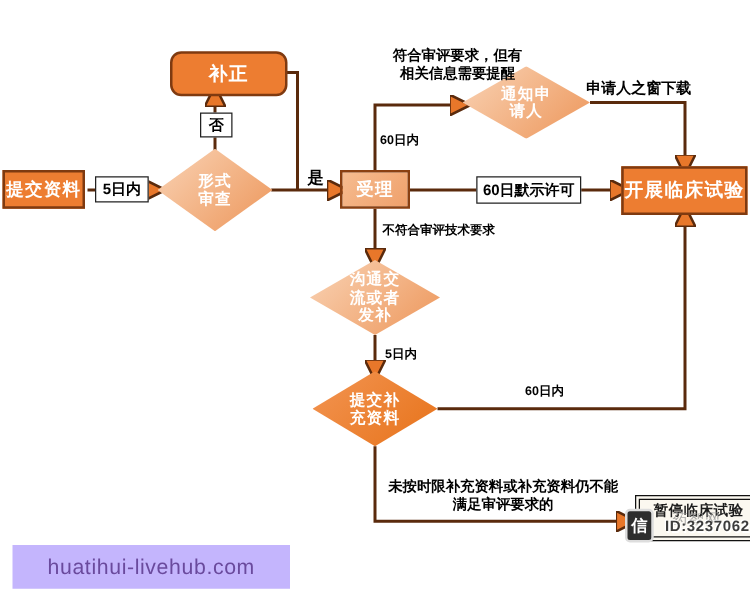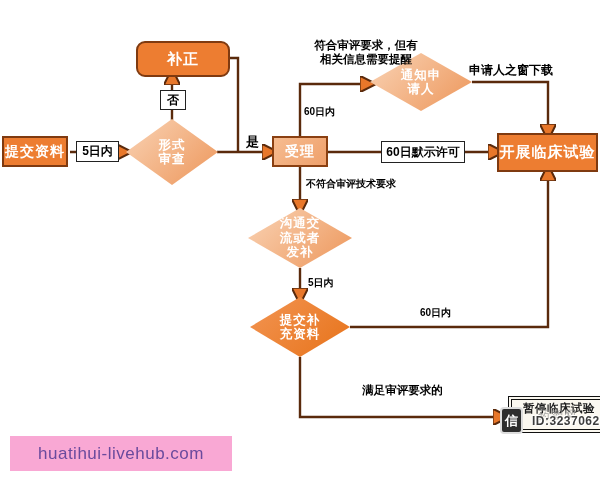--- a/index.html
+++ b/index.html
@@ -41,21 +41,21 @@
   .stamp-id{position:absolute;bottom:1px;left:20px;font-size:12px;font-weight:bold;color:#3d3d3d;
     text-shadow:1px 1px 0 #fff,-1px -1px 0 #fff;z-index:4;letter-spacing:0.5px;}
   .stamp-logo{
     position:absolute;left:-12px;top:7px;width:19px;height:23px;
     background:#2e2e2e;border:2px solid #ddd;border-radius:4px;
     display:flex;align-items:center;justify-content:center;
     color:#fff;font-size:13px;font-weight:bold;z-index:5;
   }
   .site-bar{
     position:absolute;left:10px;top:436px;width:222px;height:35px;
-    background:#f9a8d4;display:flex;align-items:center;justify-content:center;
+    background:#c4b5fd;display:flex;align-items:center;justify-content:center;
     z-index:2;
   }
   .site-bar span{color:#6A4A9D;font-size:17px;letter-spacing:0.5px;}
 </style>
 </head>
 <body>
 
 <div id="canvas">
 
   <svg id="wires" width="600" height="480">
@@ -139,20 +139,21 @@
 
   <div class="lbl" style="left:304px;top:105px;">60日内</div>
 
   <div class="lbl" style="left:306px;top:177px;">不符合审评技术要求</div>
 
   <div class="lbl" style="left:308px;top:276px;">5日内</div>
 
   <div class="lbl" style="left:420px;top:306px;">60日内</div>
 
   <div class="lbl multi" style="left:305px;top:384px;width:195px;">
+    <div>未按时限补充资料或补充资料仍不能</div>
     <div>满足审评要求的</div>
   </div>
 
   <div class="node stamp" style="left:508px;top:396px;width:96px;height:37px;">
     <div class="stamp-label">暂停临床试验</div>
     <div class="stamp-watermark">药智网</div>
     <div class="stamp-id">ID:32370621</div>
     <div class="stamp-logo">
       <span>信</span>
     </div>

